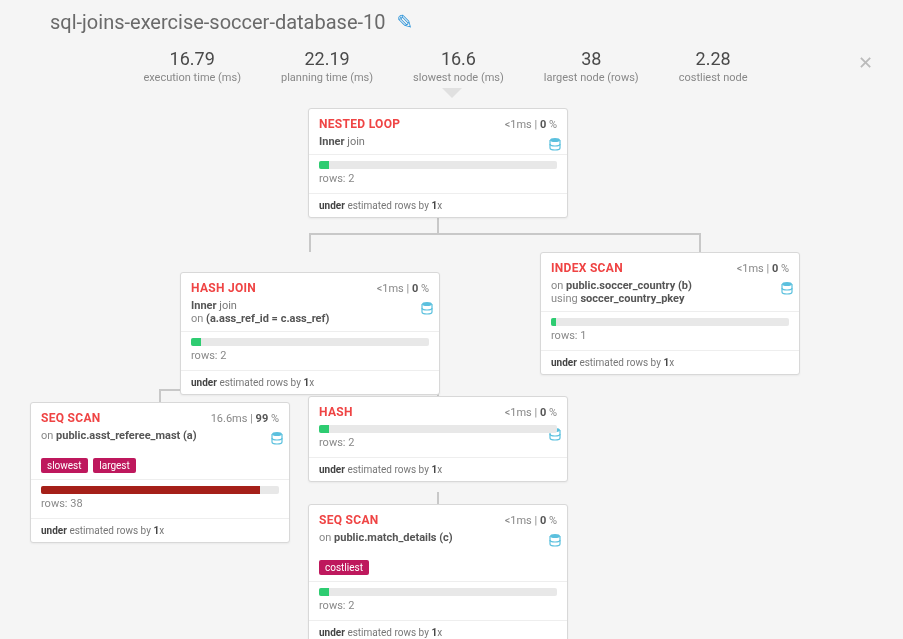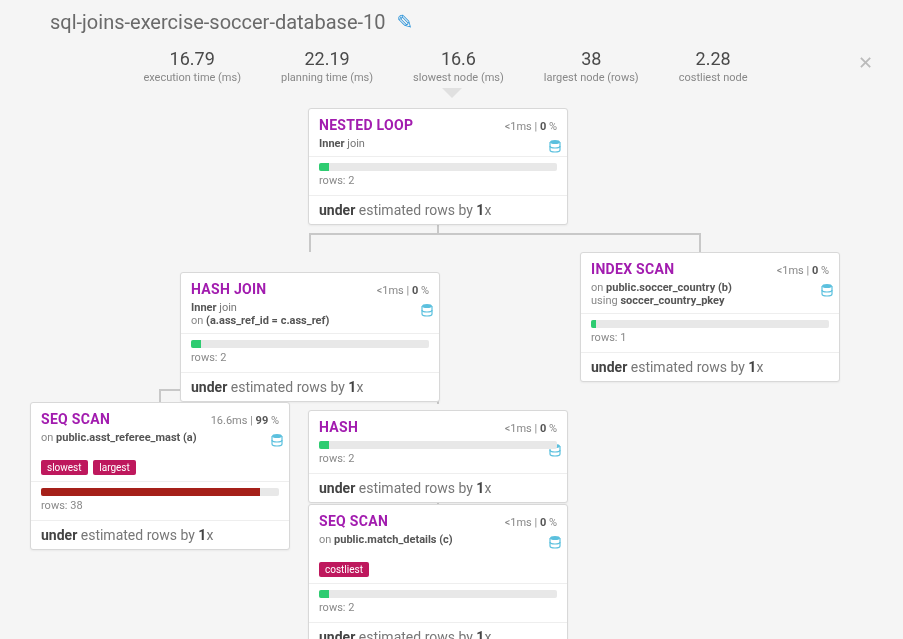--- a/index.html
+++ b/index.html
@@ -54,37 +54,37 @@
     border: 1px solid #d8d8d8;
     border-radius: 3px;
     box-shadow: 0 1px 2px rgba(0,0,0,0.05);
   }
   .node .hdr {
     display: flex;
     justify-content: space-between;
     align-items: baseline;
     padding: 8px 10px 4px 10px;
   }
-  .node .hdr .name { font-size: 14px; font-weight: 700; color: #a21caf; letter-spacing: .3px; }
+  .node .hdr .name { font-size: 12px; font-weight: 700; color: #ef4444; letter-spacing: .3px; }
   .node .hdr .time { font-size: 11px; color: #888; }
   .node .hdr .time b { color: #555; }
   .node .body { padding: 0 10px 8px 10px; font-size: 11px; color: #777; position: relative; }
   .node .body .disk {
     position: absolute; right: 6px; top: 2px;
   }
   .disk svg { width: 12px; height: 14px; }
   .node .sep { border-top: 1px solid #eee; margin: 6px -10px; }
   .bar {
     height: 8px; background: #e8e8e8; border-radius: 2px; margin: 6px 0 3px 0;
     position: relative; overflow: hidden;
   }
   .bar .fill { height: 100%; background: #2ecc71; }
   .bar .fill.red { background: #a52019; }
   .rows-lbl { font-size: 11px; color: #888; }
-  .est { font-size: 14px; color: #777; padding: 6px 10px; border-top: 1px solid #eee; }
+  .est { font-size: 10px; color: #777; padding: 6px 10px; border-top: 1px solid #eee; }
   .est b { color: #444; }
   .tag {
     display: inline-block; background: #be185d; color: #fff;
     font-size: 10px; padding: 2px 6px; border-radius: 2px; margin-right: 3px;
     margin-top: 16px;
   }
   .on-text { color: #888; }
   .on-text b, .body b { color: #555; }
   svg.connectors { position: absolute; left: 0; top: 0; width: 903px; height: 540px; pointer-events: none; }
 </style>
@@ -169,21 +169,21 @@
           </svg></span>
       <div class="sep"></div>
       <div class="bar">
           <div class="fill" style="width:4%"></div>
         </div>
       <div class="rows-lbl"><span>rows: </span><span>2</span></div>
     </div>
     <div class="est"><b>under</b><span> estimated rows by </span><b>1</b><span>x</span></div>
   </div>
 
-  <div class="node" style="left:580px; top:148px;">
+  <div class="node" style="left:540px; top:148px;">
     <div class="hdr">
       <span class="name">INDEX SCAN</span>
       <span class="time"><span>&lt;1ms</span><span> | </span><b>0</b><span> %</span></span>
     </div>
     <div class="body">
       <span class="on-text"><span>on </span><b>public.soccer_country (b)</b></span><br>
       <span class="on-text"><span>using </span><b>soccer_country_pkey</b></span>
       <span class="disk"><svg viewBox="0 0 12 14">
             <ellipse cx="6" cy="3" rx="5" ry="2" fill="#5bc0de"></ellipse>
             <path d="M1 3v8c0 1.1 2.2 2 5 2s5-.9 5-2V3" fill="none" stroke="#5bc0de" stroke-width="1.2"></path>
@@ -216,21 +216,21 @@
       </div>
       <div class="sep"></div>
       <div class="bar">
           <div class="fill red" style="width:92%"></div>
         </div>
       <div class="rows-lbl"><span>rows: </span><span>38</span></div>
     </div>
     <div class="est"><b>under</b><span> estimated rows by </span><b>1</b><span>x</span></div>
   </div>
 
-  <div class="node" style="left:308px; top:306px;">
+  <div class="node" style="left:308px; top:292px;">
     <div class="hdr">
       <span class="name">HASH</span>
       <span class="time"><span>&lt;1ms</span><span> | </span><b>0</b><span> %</span></span>
     </div>
     <div class="body">
       <span class="disk"><svg viewBox="0 0 12 14">
             <ellipse cx="6" cy="3" rx="5" ry="2" fill="#5bc0de"></ellipse>
             <path d="M1 3v8c0 1.1 2.2 2 5 2s5-.9 5-2V3" fill="none" stroke="#5bc0de" stroke-width="1.2"></path>
             <path d="M1 7c0 1.1 2.2 2 5 2s5-.9 5-2" fill="none" stroke="#5bc0de" stroke-width="1.2"></path>
           </svg></span>

